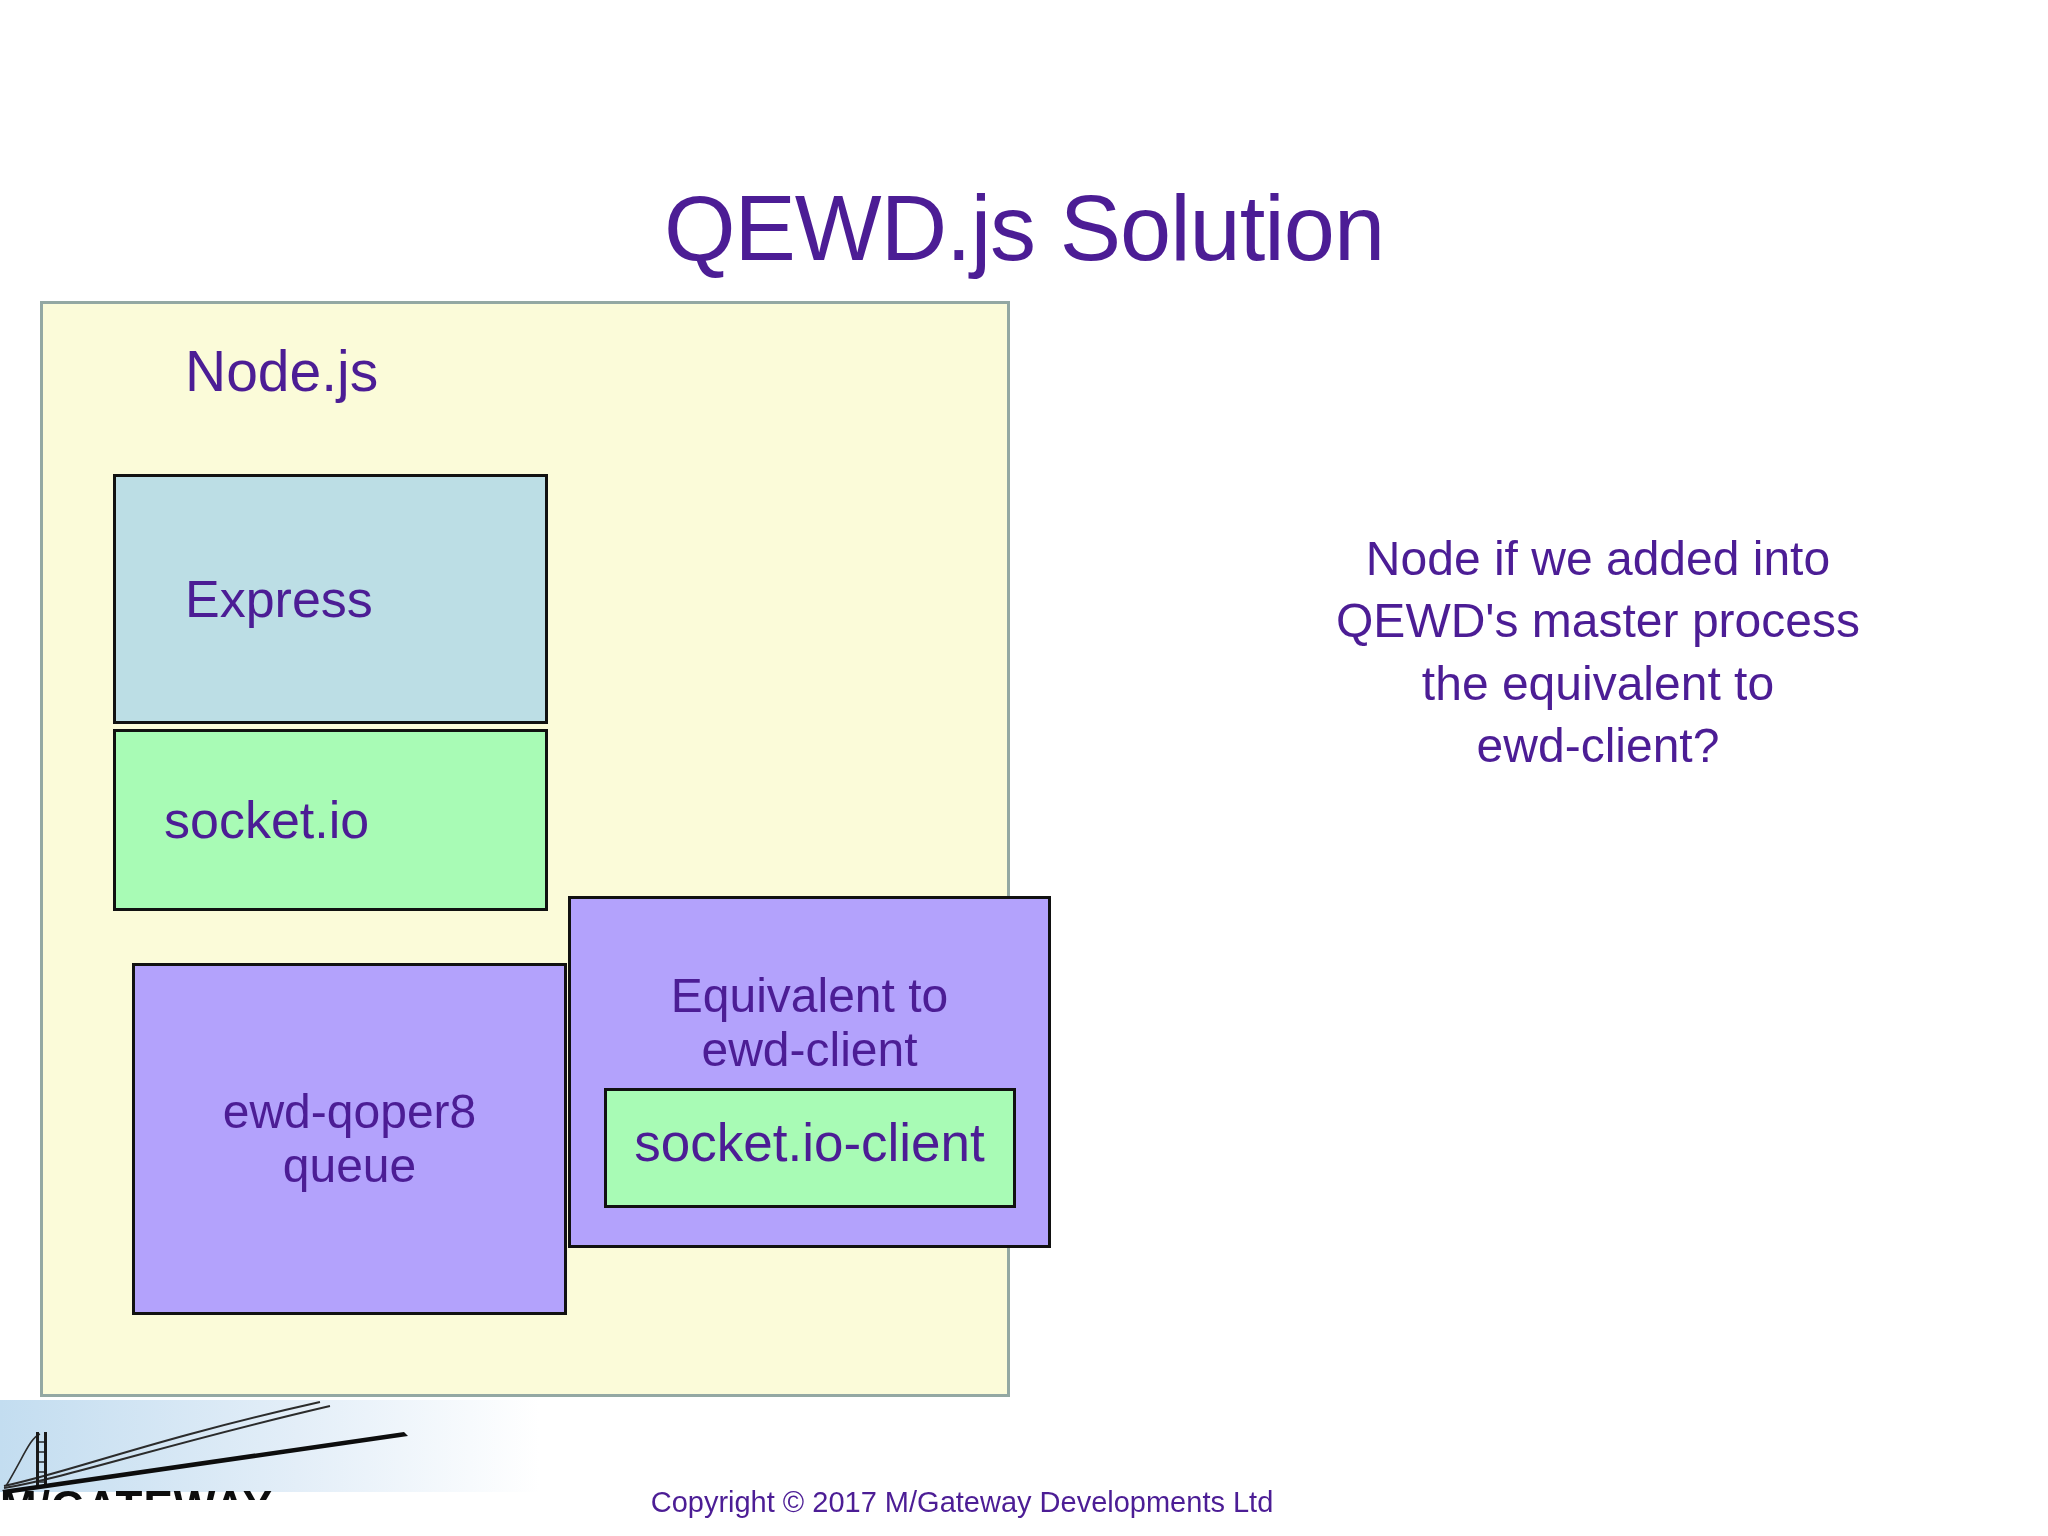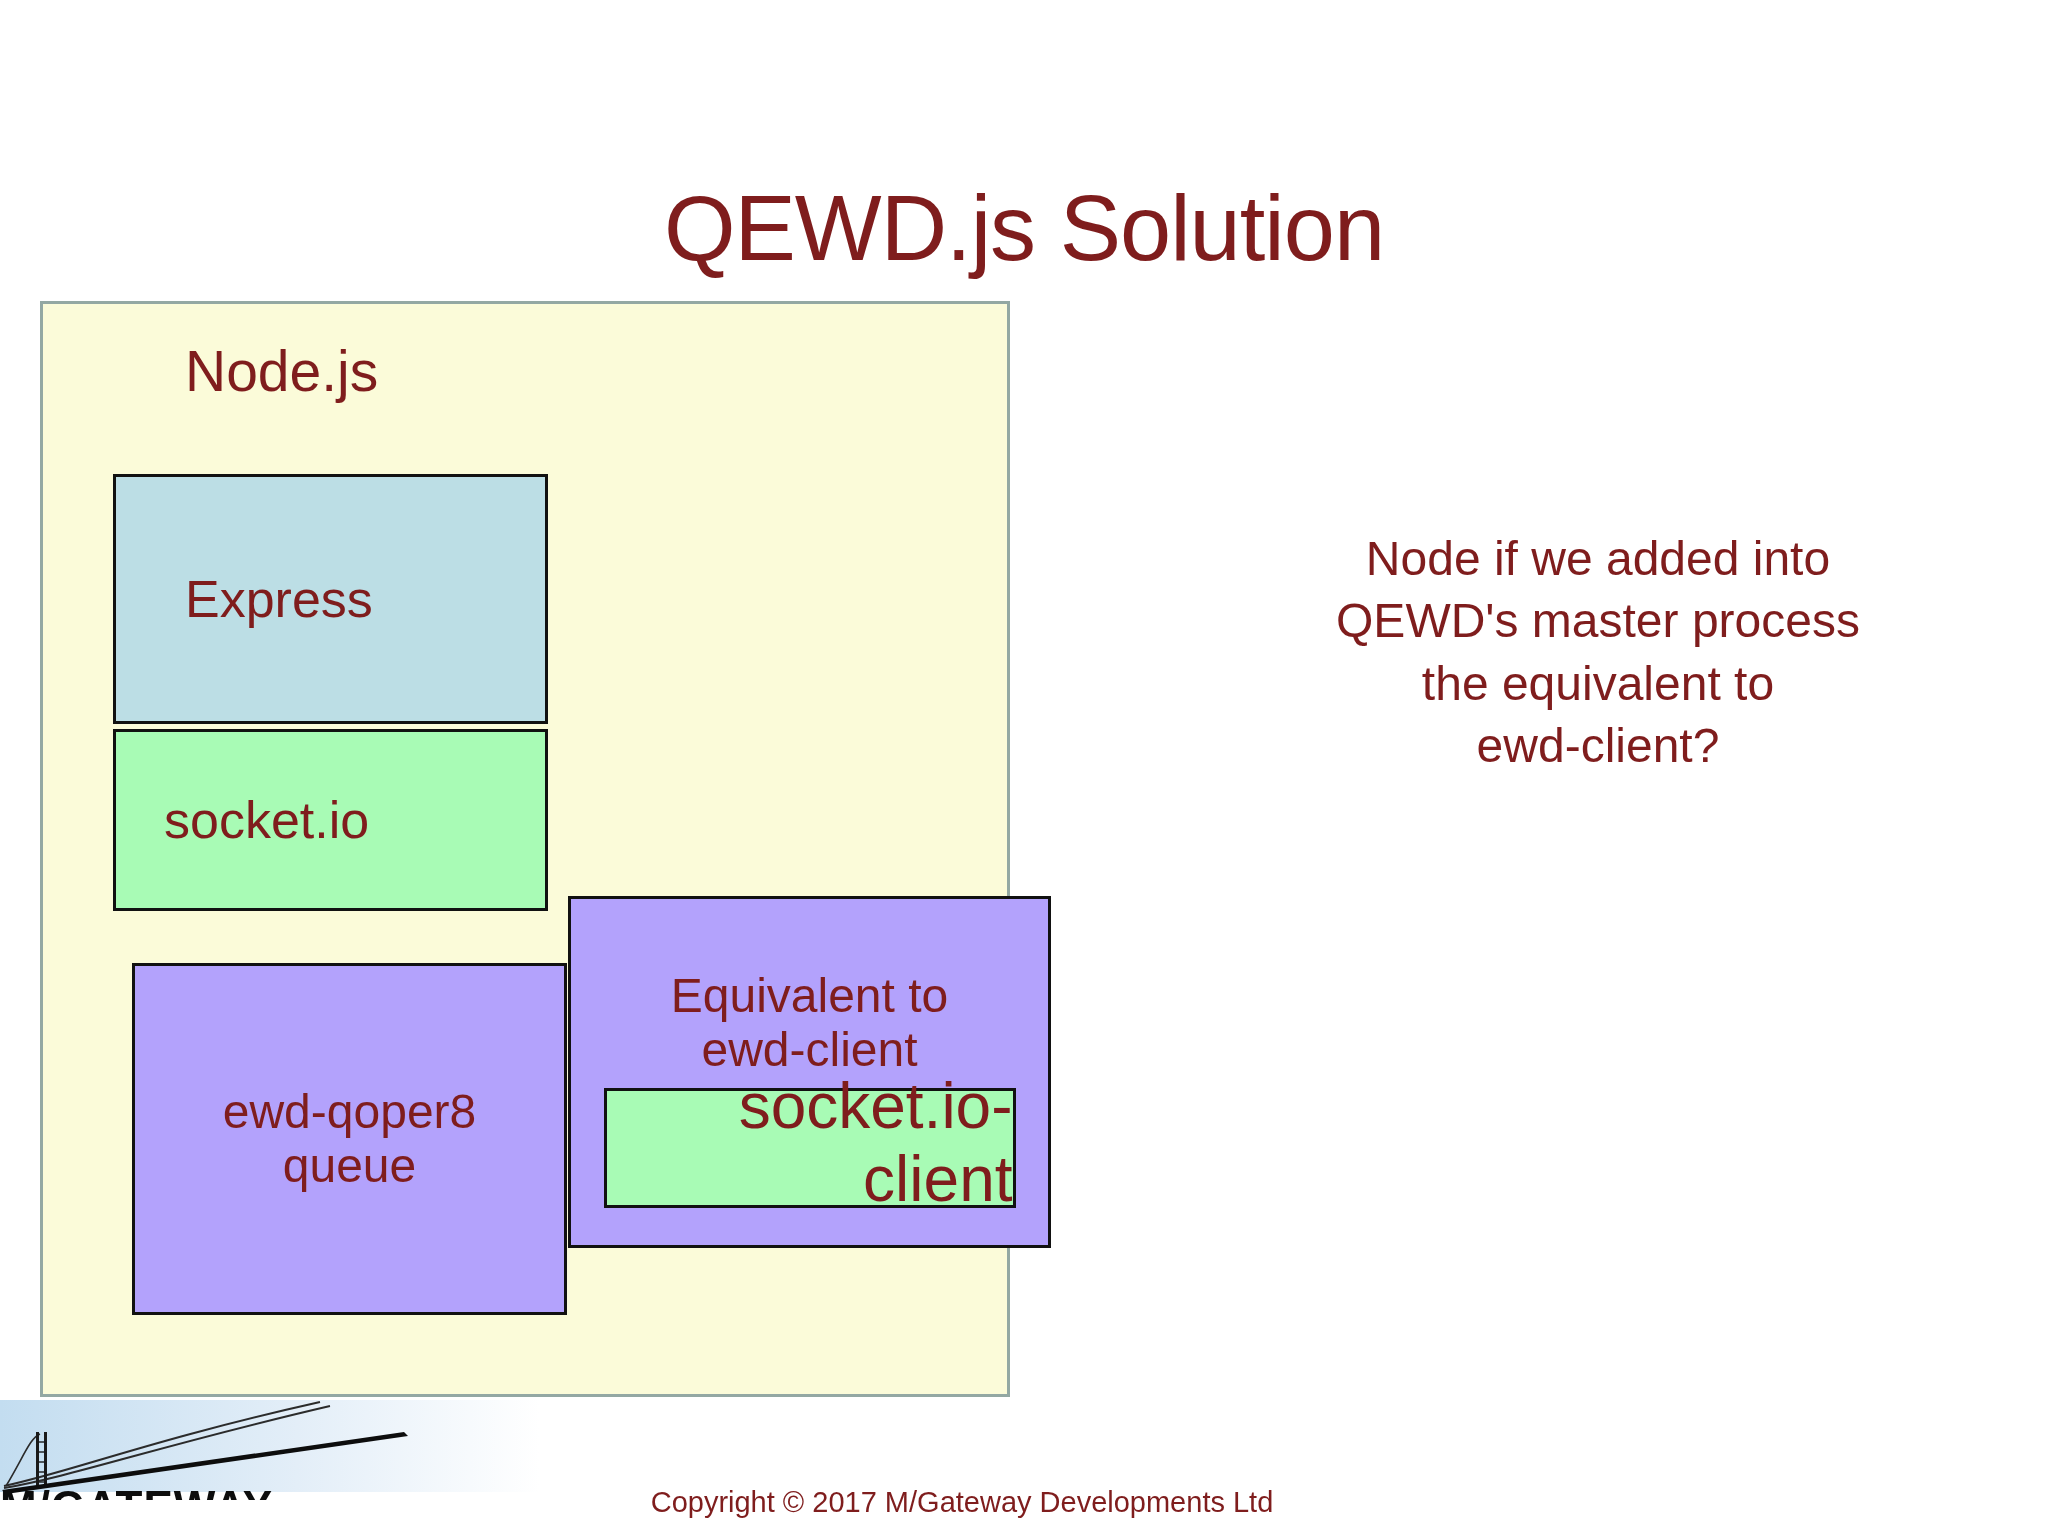--- a/index.html
+++ b/index.html
@@ -6,21 +6,21 @@
     margin: 0;
     padding: 0;
     background: #ffffff;
   }
   #slide {
     position: relative;
     width: 2048px;
     height: 1536px;
     background: #ffffff;
     font-family: "Liberation Sans", sans-serif;
-    color: #7f1d1d;
+    color: #4c1d95;
     overflow: hidden;
   }
 
   
   #slide-title {
     position: absolute;
     left: 0;
     top: 118px;
     width: 2048px;
     text-align: center;
@@ -135,22 +135,22 @@
     margin: 0 auto 20px auto;
     background: #a8fbb5;
     border: 3px solid #111111;
     box-sizing: border-box;
     display: flex;
     align-items: center;
     justify-content: center;
     flex: 0 0 auto;
   }
   #box-socketio-client .dbox-label {
-    font-size: 64px;
-    text-align: right;
+    font-size: 53px;
+    text-align: left;
   }
 
   
   #side-note {
     position: absolute;
     left: 1268px;
     top: 528px;
     width: 660px;
     text-align: center;
     font-size: 48px;

